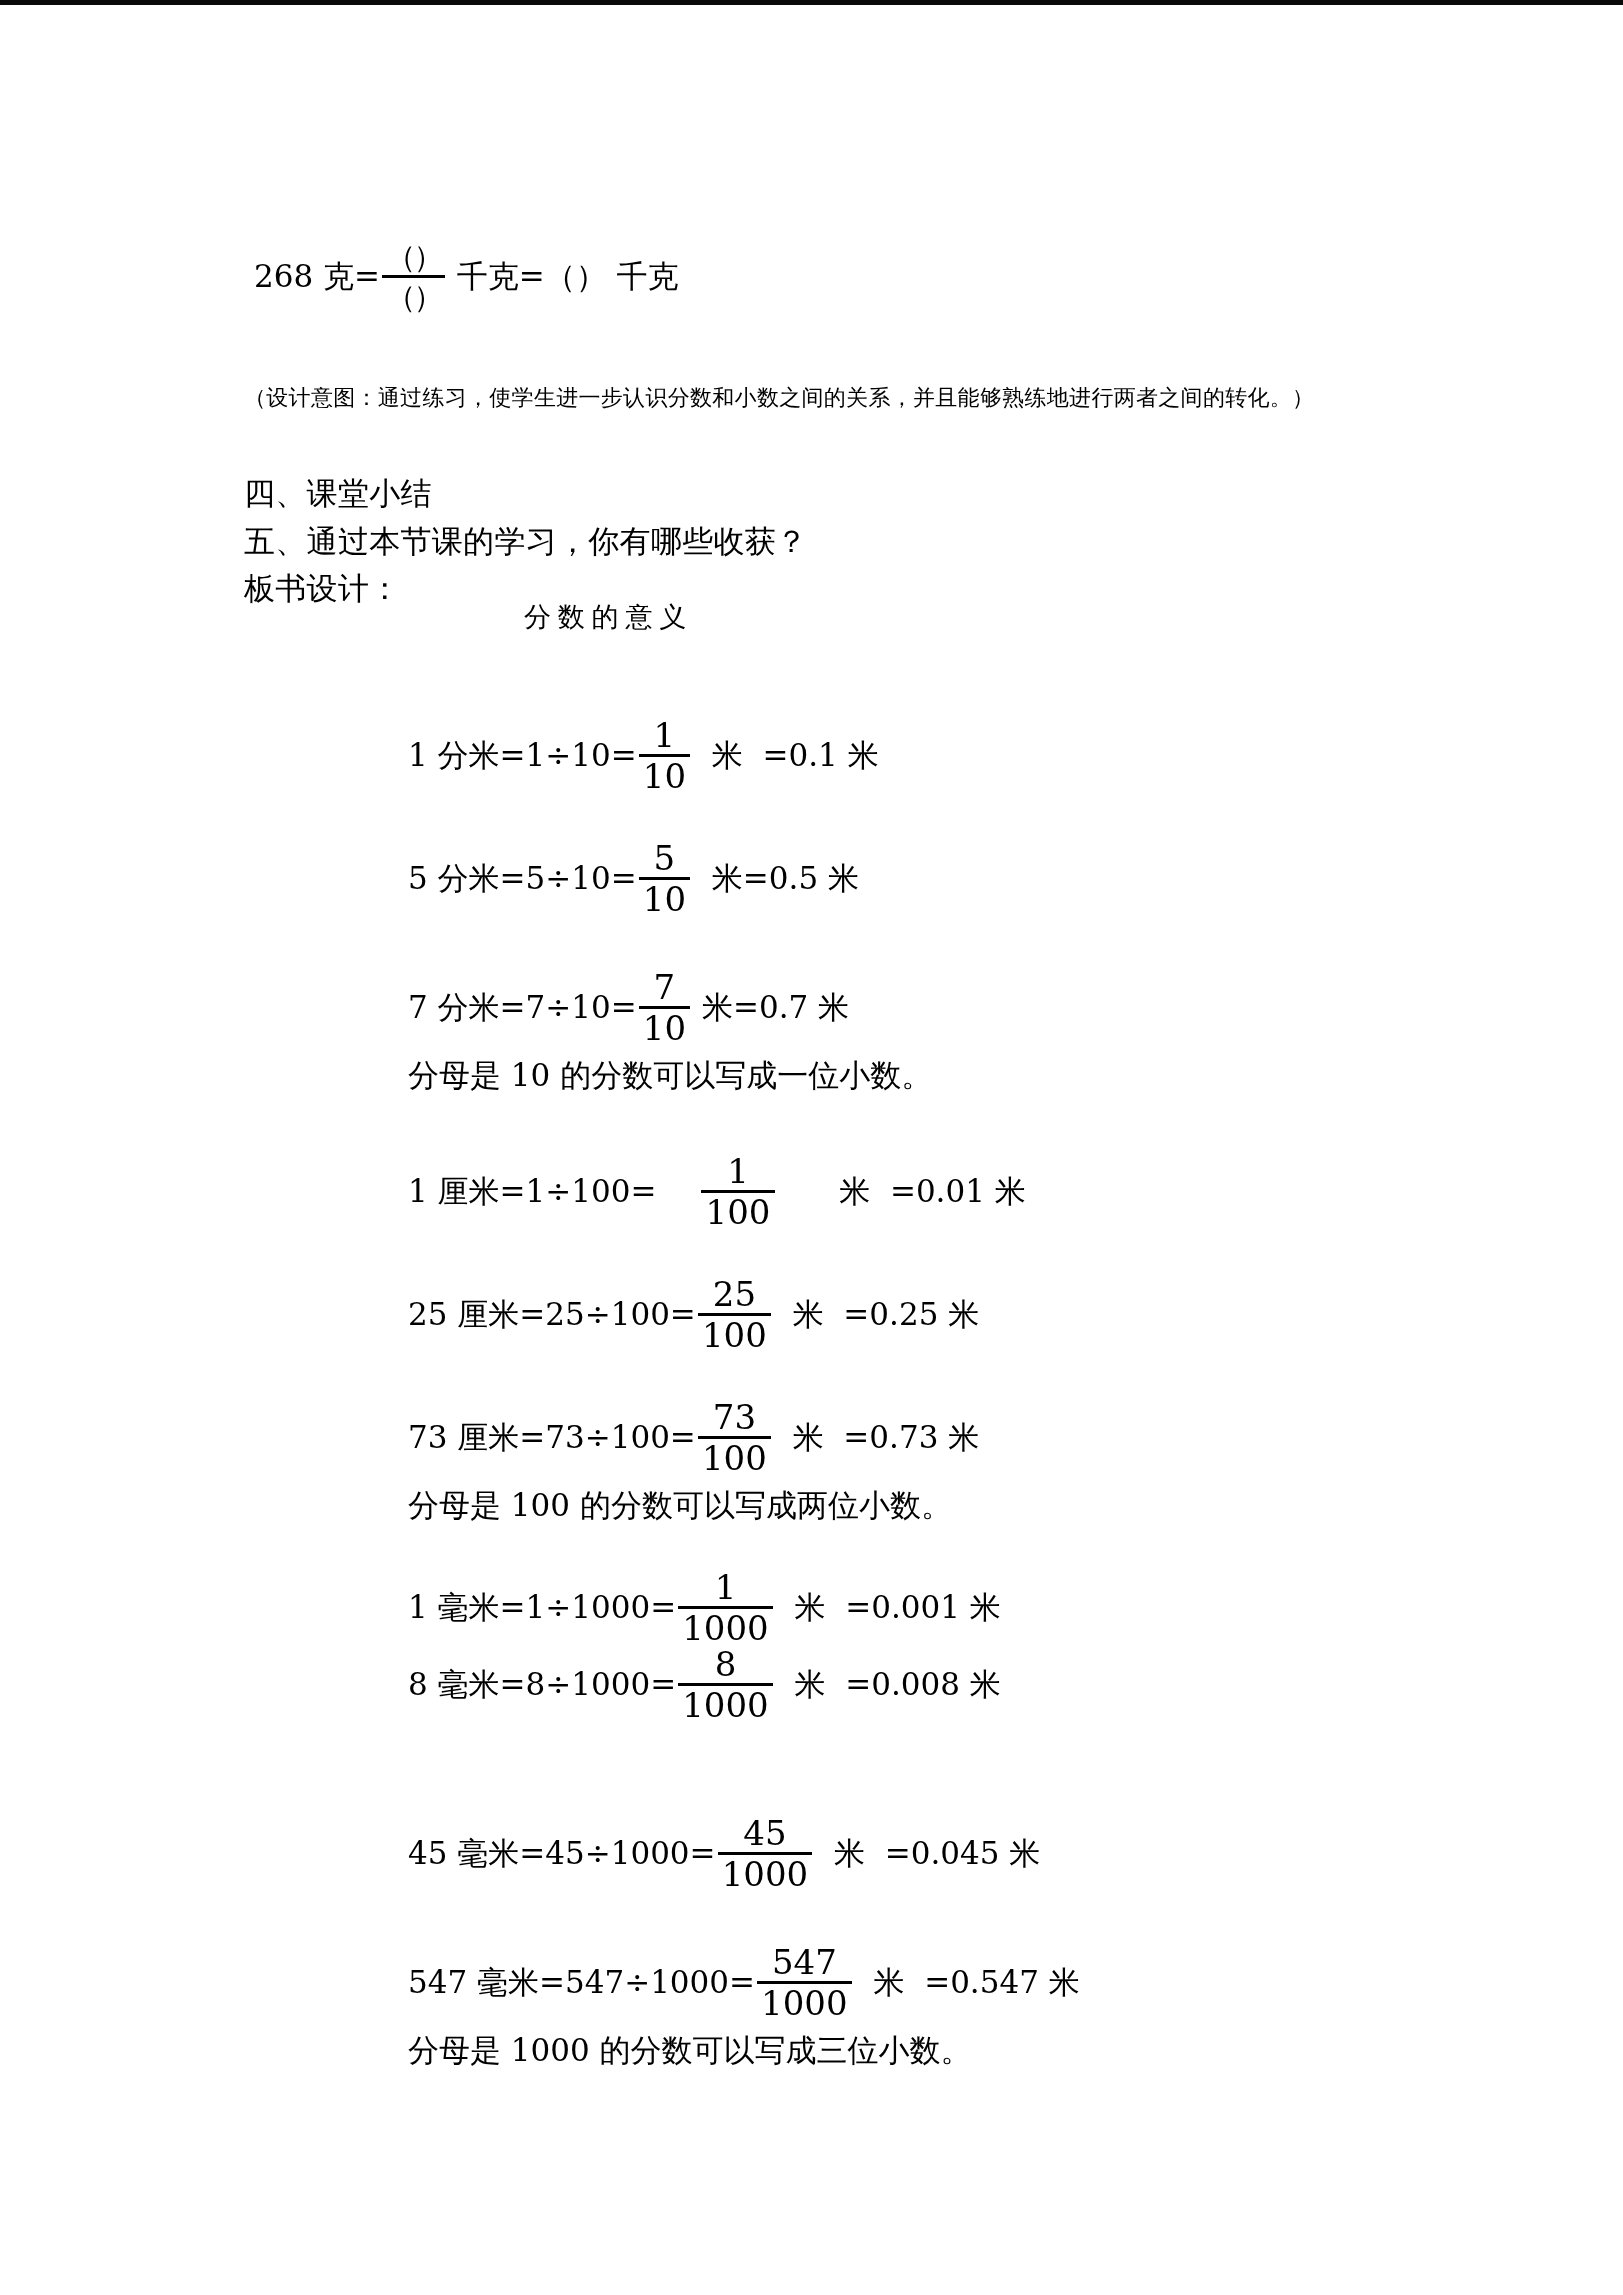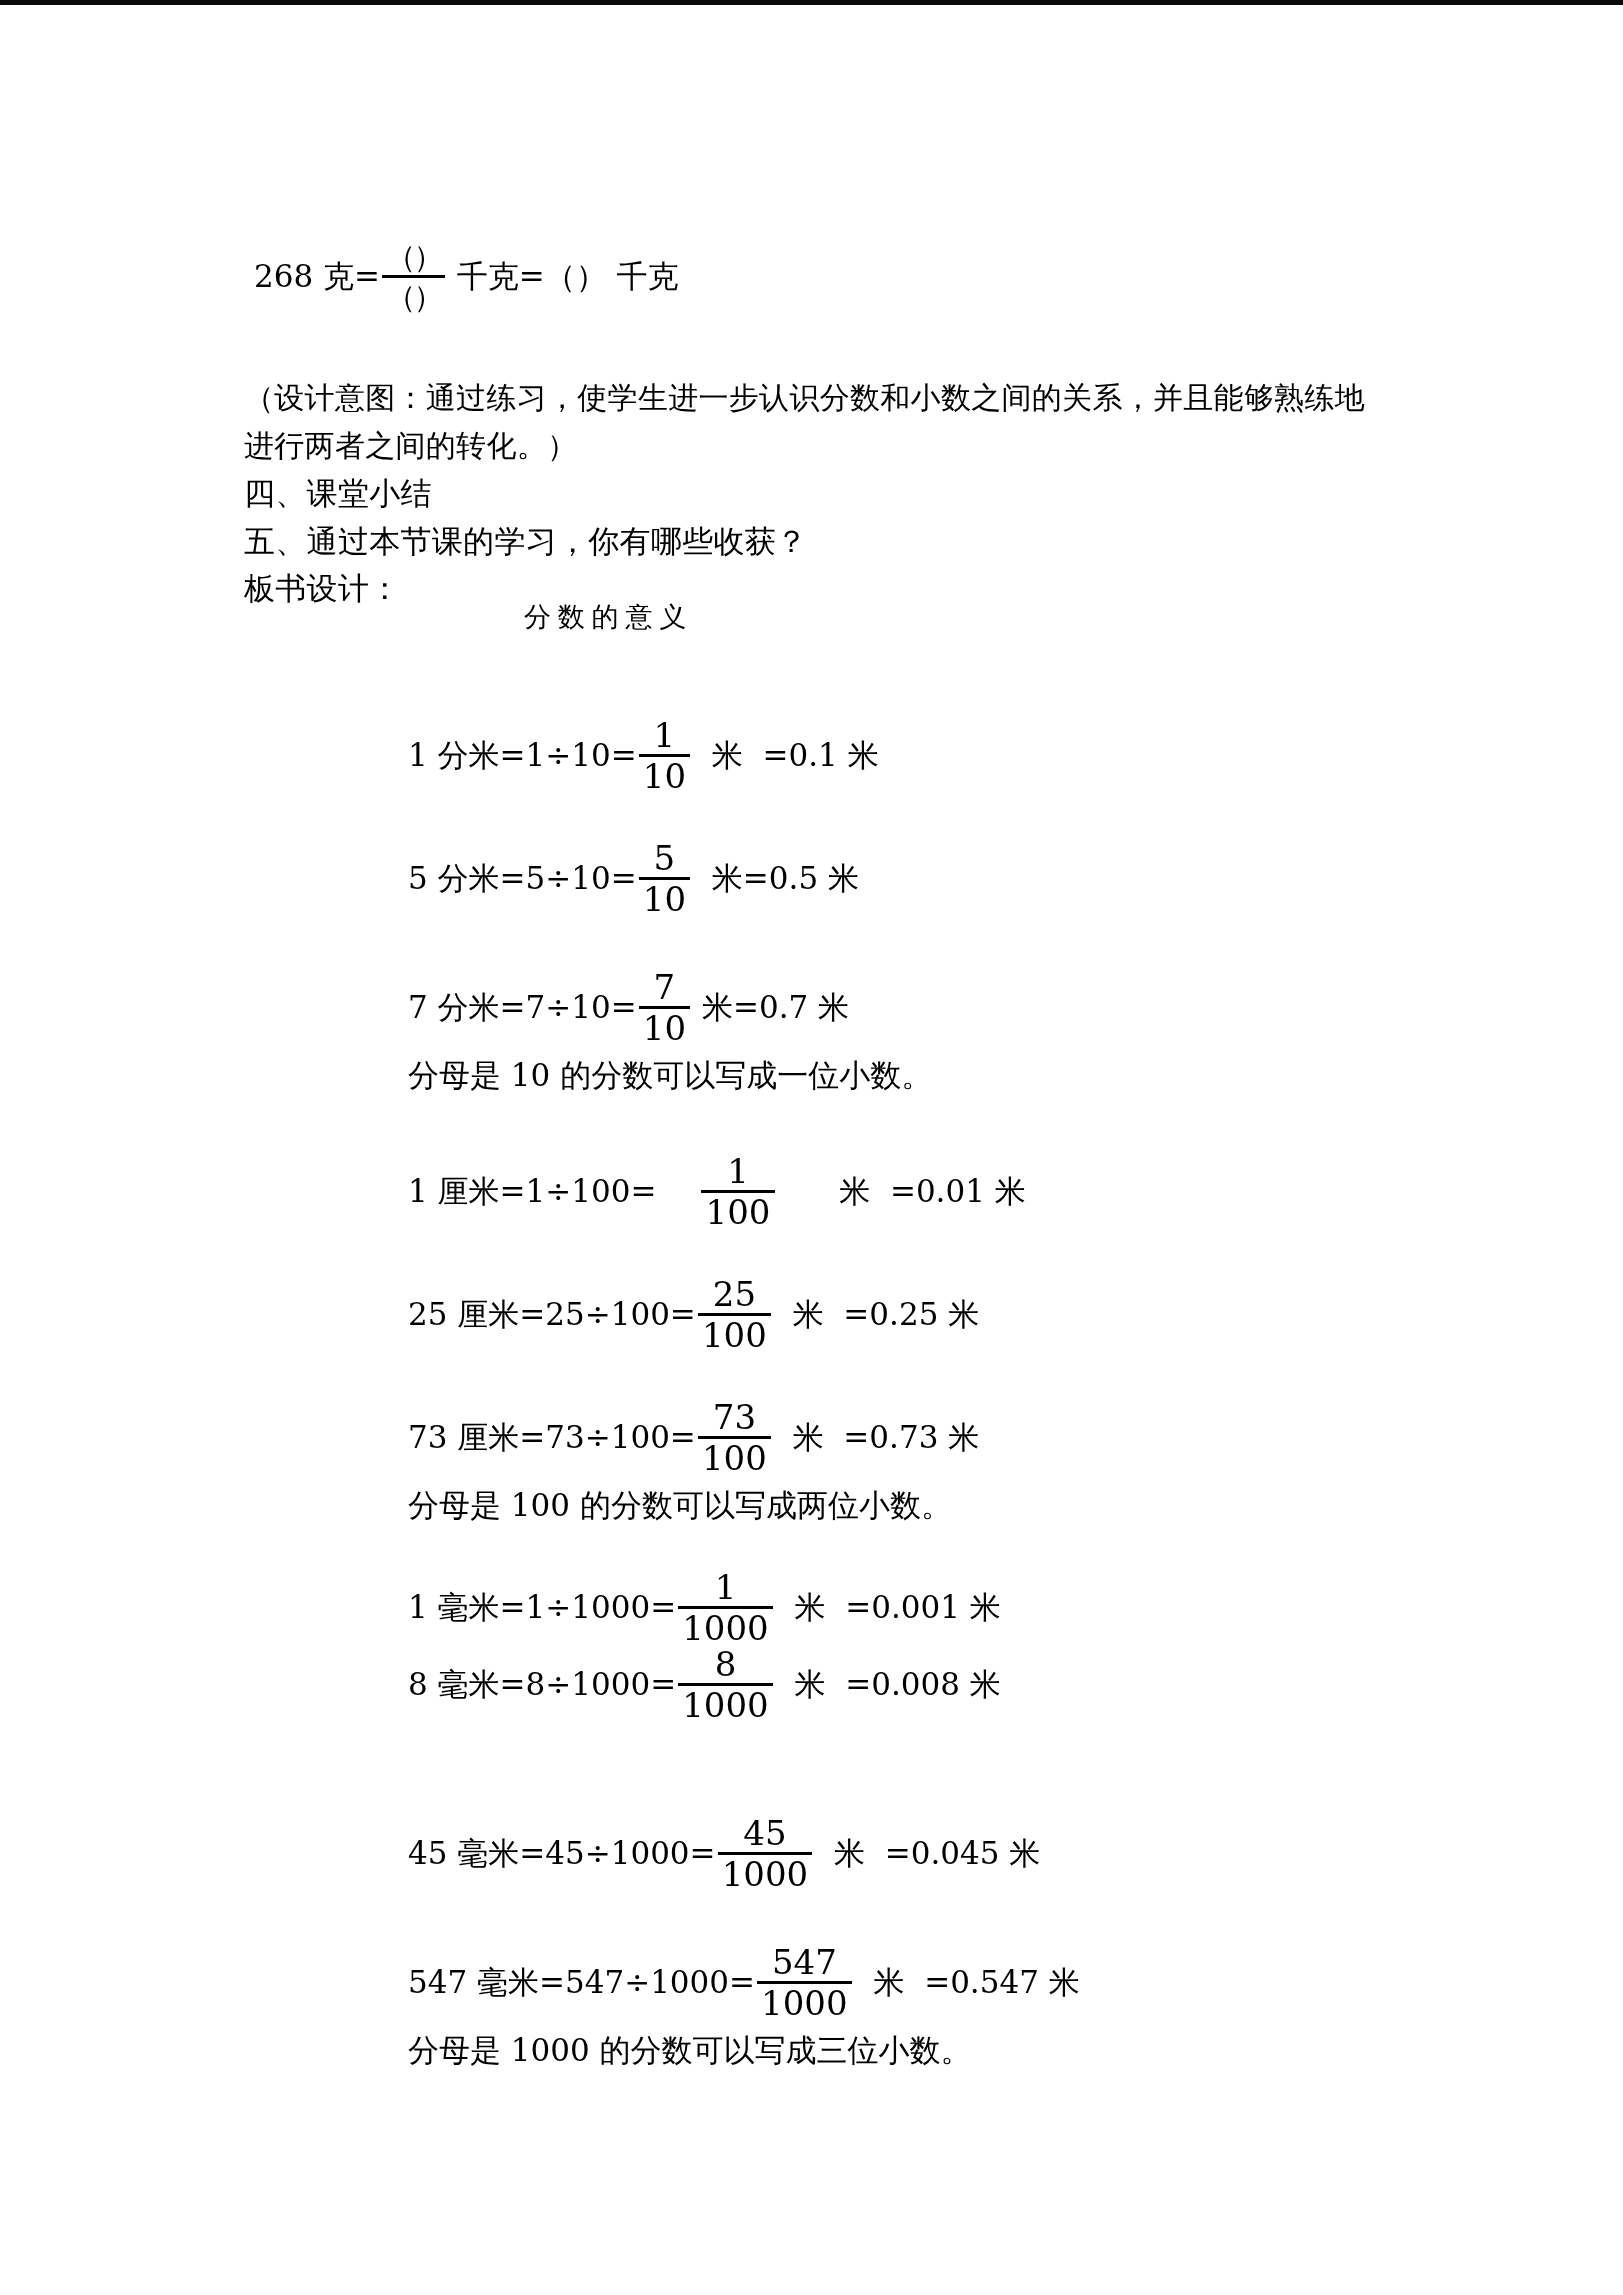--- a/index.html
+++ b/index.html
@@ -45,21 +45,21 @@
     line-height: 48px;
     letter-spacing: 0.3px;
     white-space: pre;
     color: #000;
   }
   .body-para {
     position: absolute;
     left: 244px;
     width: 1125px;
     font-family: "DejaVu Serif", serif;
-    font-size: 30px;
+    font-size: 22px;
     line-height: 48px;
     letter-spacing: 0.3px;
     color: #000;
   }
 
   
   .board-title {
     position: absolute;
     left: 524px;
     font-family: "DejaVu Serif", serif;

